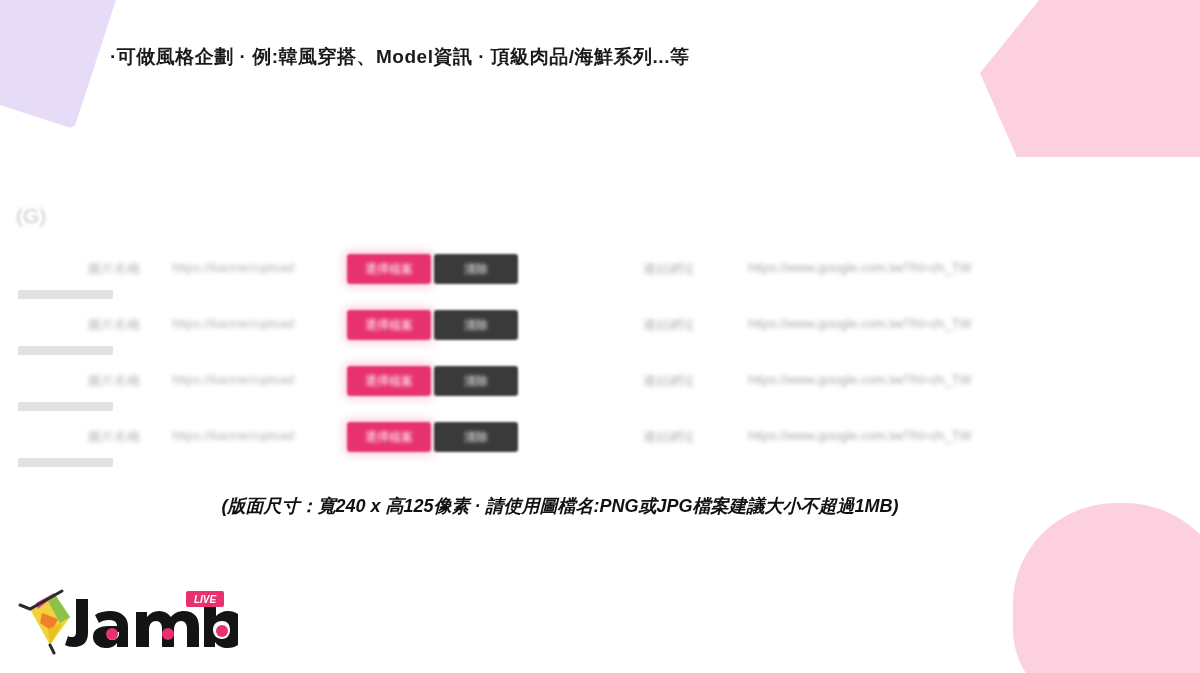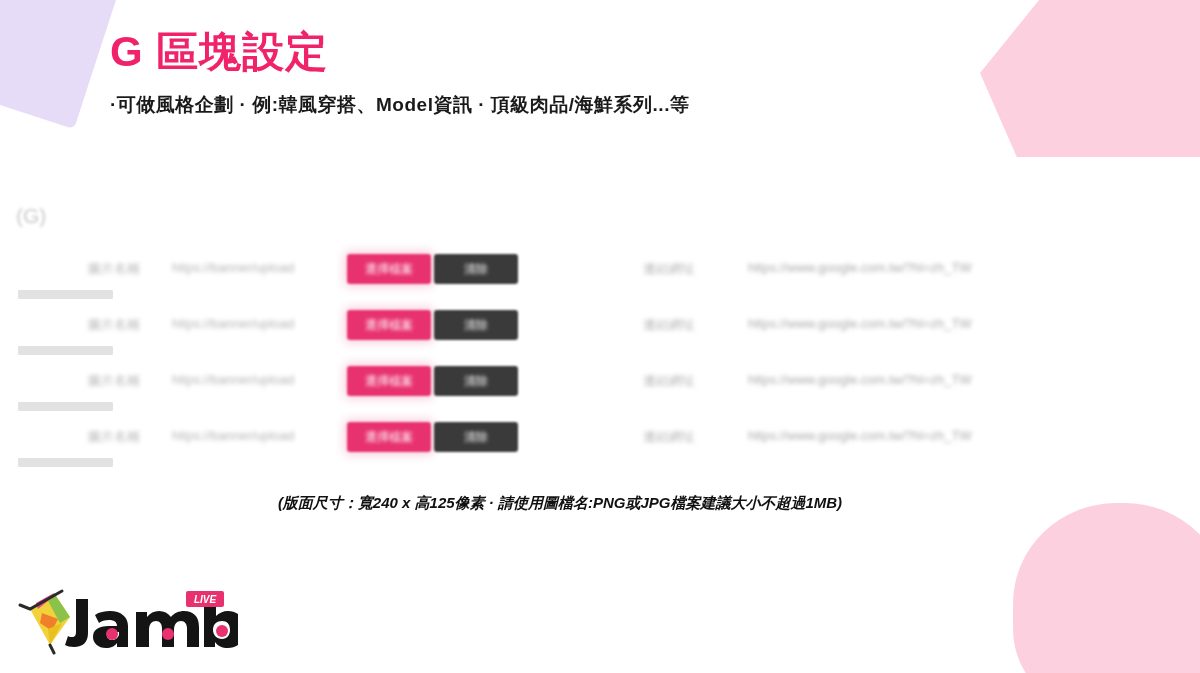--- a/index.html
+++ b/index.html
@@ -150,21 +150,21 @@
   }
   .btn span { filter: blur(1.6px); }
 
   
   .footnote {
     position: absolute;
     left: 0;
     right: 0;
     top: 494px;
     text-align: center;
-    font-size: 15px;
+    font-size: 18px;
     font-weight: bold;
     font-style: italic;
     color: #111111;
     z-index: 5;
     padding-right: 80px;
   }
 
   
   .logo {
     position: absolute;
@@ -180,21 +180,20 @@
 </head>
 <body>
 
 <div id="slide">
 
   <div class="deco-topleft"></div>
   <div class="deco-topright"></div>
   <div class="deco-bottomright"></div>
 
   <div class="header">
-    <div class="slide-title">G 區塊設定</div>
     <div class="slide-subtitle">·可做風格企劃 · 例:韓風穿搭、Model資訊 · 頂級肉品/海鮮系列...等</div>
   </div>
 
   <div class="panel">
     <div class="panel-tag">(G)</div>
     <div class="rows" id="rows-container">
         <div class="row">
           <div class="underbar"></div>
           <div class="cell cell-name">圖片名稱</div>
           <div class="cell cell-img">https://banner/upload</div>

